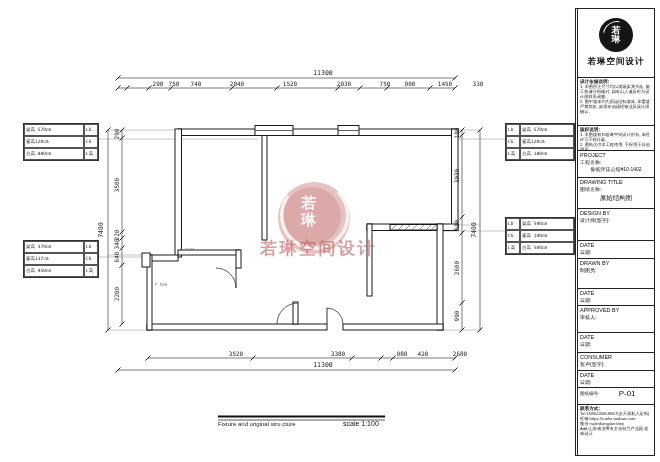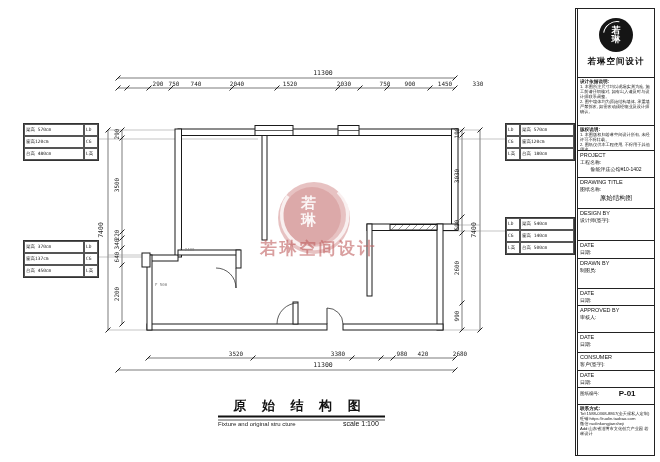--- a/index.html
+++ b/index.html
@@ -44,21 +44,21 @@
   .tiny{font-size:4.2px;line-height:5px;color:#222;}
   .logo-sec{display:flex;flex-direction:column;align-items:center;justify-content:center;border-bottom:1px solid #222;}
   .logo-circle{width:34px;height:34px;border-radius:50%;background:#151515;color:#fff;
                display:flex;align-items:center;justify-content:center;position:relative;}
   .logo-circle .lc{font-size:9px;line-height:9px;width:11px;text-align:center;font-weight:bold;}
   .logo-circle::after{content:"";position:absolute;left:4px;top:3px;width:26px;height:26px;
                border:1.5px solid #fff;border-color:#fff transparent transparent transparent;border-radius:50%;transform:rotate(-35deg);}
   .brand{font-size:8.5px;font-weight:bold;letter-spacing:1px;margin-top:4px;white-space:nowrap;}
   .num-row{display:flex;align-items:center;gap:3px;}
   .num-label{font-size:4.5px;}
-  .num-val{font-size:8px;font-weight:bold;flex:1;text-align:center;}
+  .num-val{font-size:8px;font-weight:normal;flex:1;text-align:center;}
 </style>
 </head>
 <body>
 
 <div class="sheet">
 
   <svg width="660" height="462" viewBox="0 0 660 462" style="position:absolute;left:0;top:0">
 
     <g>
       <circle cx="314" cy="218" r="36" fill="#cf8585" opacity="0.5"></circle>
@@ -188,21 +188,20 @@
     <span>L高</span>
       <span>台高 500cm</span>
   </div>
 
   <span class="plan-note" style="left:180px;top:247px">C 2400</span>
   <span class="plan-note" style="left:155px;top:282px">F 500</span>
 
   <div class="wm-chars">若琳</div>
   <div class="wm-text">若琳空间设计</div>
 
-  <div class="ptitle">原 始 结 构 图</div>
   <div class="ptitle-en">Fixture and original stru cture</div>
   <div class="ptitle-scale">scale 1:100</div>
 
   <div class="tb">
     <div class="tb-sec logo-sec" style="height:69px">
       <div class="logo-circle">
         <span class="lc">若琳</span>
       </div>
       <div class="brand">若琳空间设计</div>
     </div>

